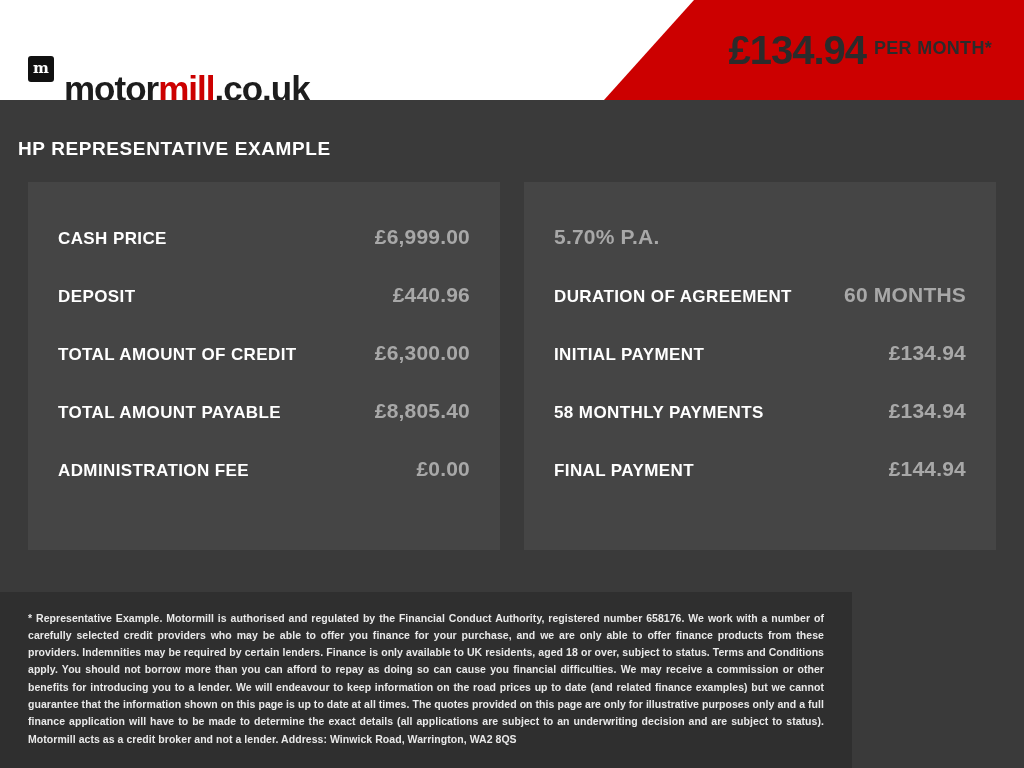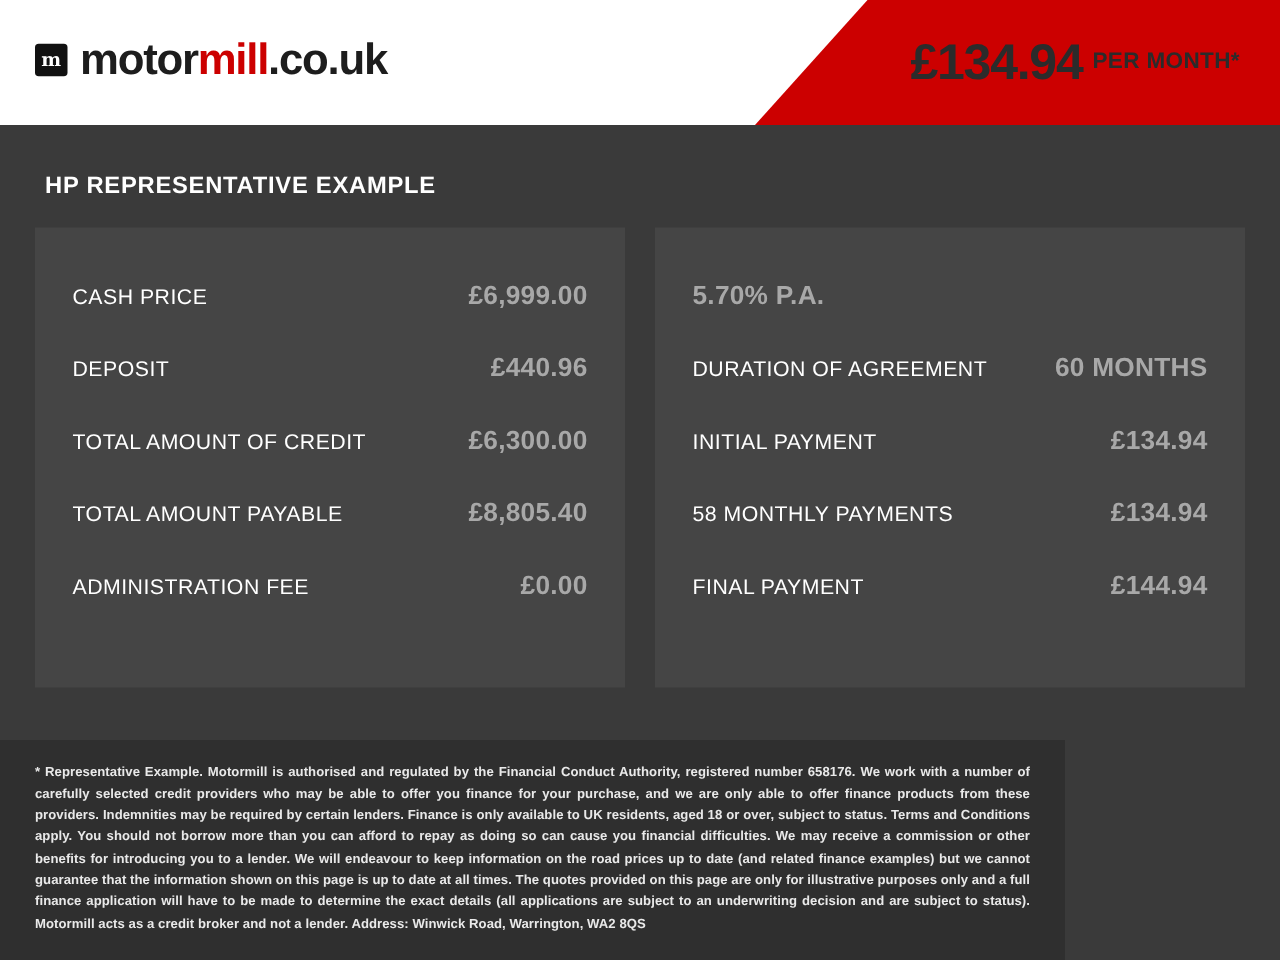--- a/index.html
+++ b/index.html
@@ -36,20 +36,21 @@
     font-weight: bold;
     line-height: 1;
     font-family: "DejaVu Serif", serif;
   }
   .brand-text {
     font-size: 35px;
     font-weight: bold;
     letter-spacing: -1px;
     color: #1d1d1d;
     white-space: nowrap;
+    margin-top: 41px;
   }
   .brand-text .accent { color: #cc0000; }
 
   .price-banner {
     position: absolute;
     right: 0; top: 0;
     width: 420px; height: 100px;
     background: #cc0000;
     clip-path: polygon(90px 0, 100% 0, 100% 100%, 0 100%);
     display: flex;
@@ -71,21 +72,21 @@
     padding-bottom: 4px;
     letter-spacing: 0.3px;
   }
 
   
   .section-title {
     color: #ffffff;
     font-size: 19px;
     font-weight: bold;
     letter-spacing: 0.6px;
-    padding: 38px 0 0 36px;
+    padding: 38px 0 0 18px;
   }
 
   
   .panels {
     display: flex;
     gap: 24px;
     padding: 22px 28px 0 28px;
   }
   .panel {
     flex: 1 1 0;
@@ -95,21 +96,21 @@
   }
   .row {
     display: flex;
     align-items: baseline;
     justify-content: space-between;
     padding: 17px 0;
   }
   .row-label {
     color: #ffffff;
     font-size: 17px;
-    font-weight: normal;
+    font-weight: bold;
     letter-spacing: 0.4px;
     white-space: nowrap;
   }
   .row-value {
     color: #a8a8a8;
     font-size: 21px;
     font-weight: bold;
     letter-spacing: 0.2px;
     white-space: nowrap;
     text-align: right;

